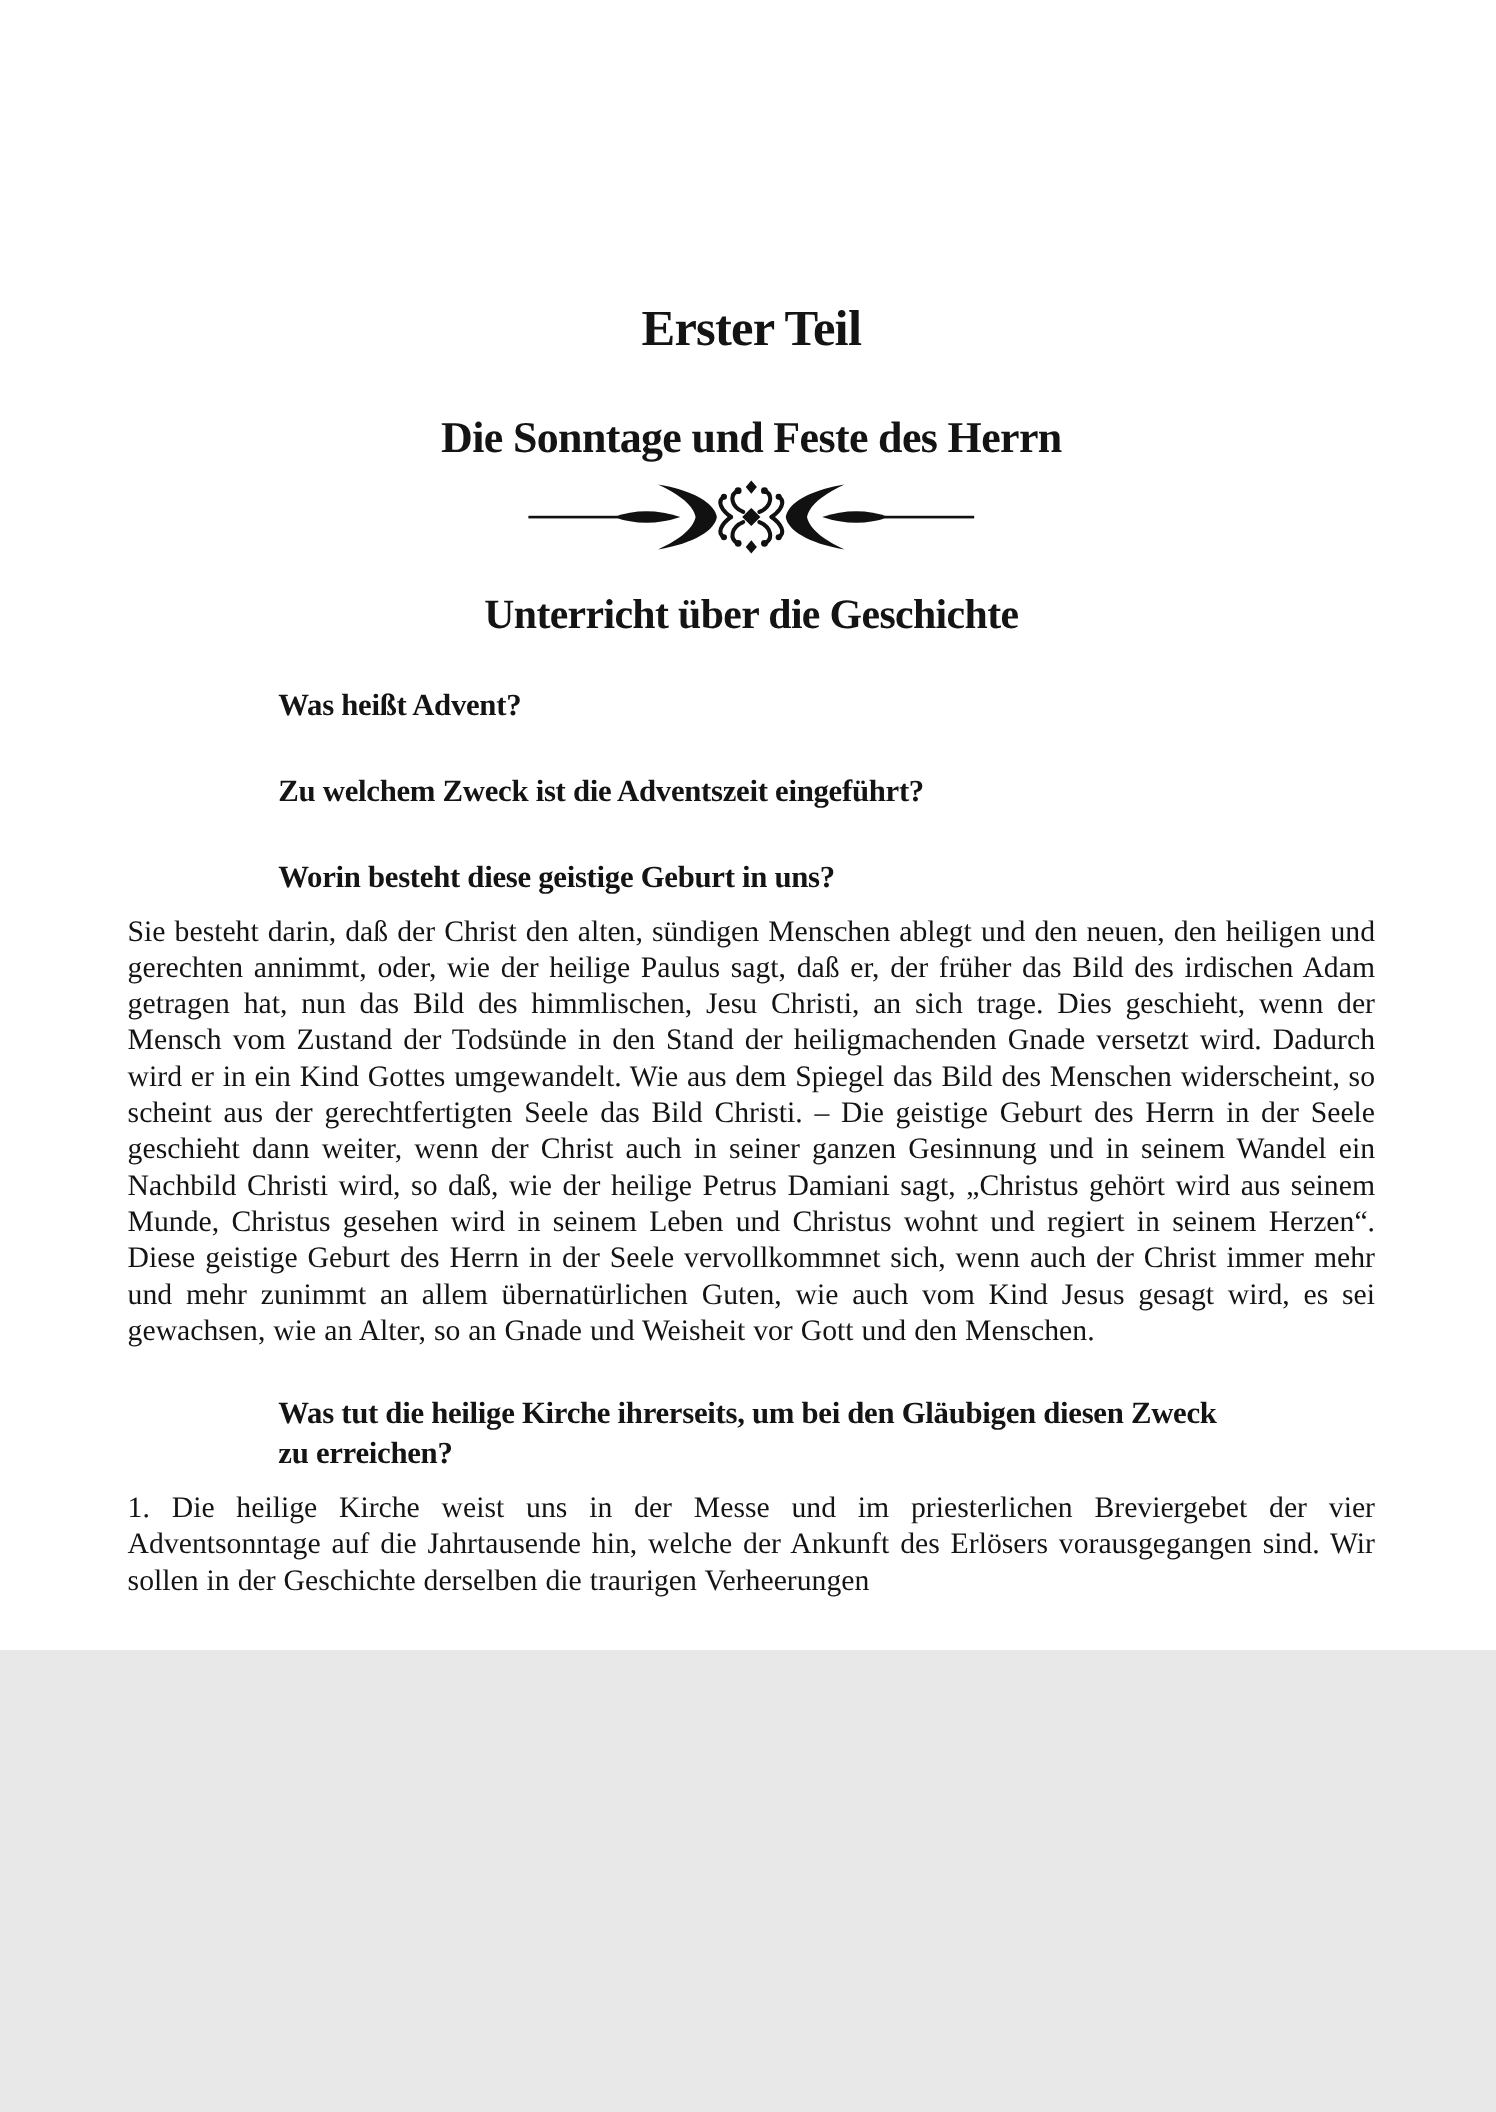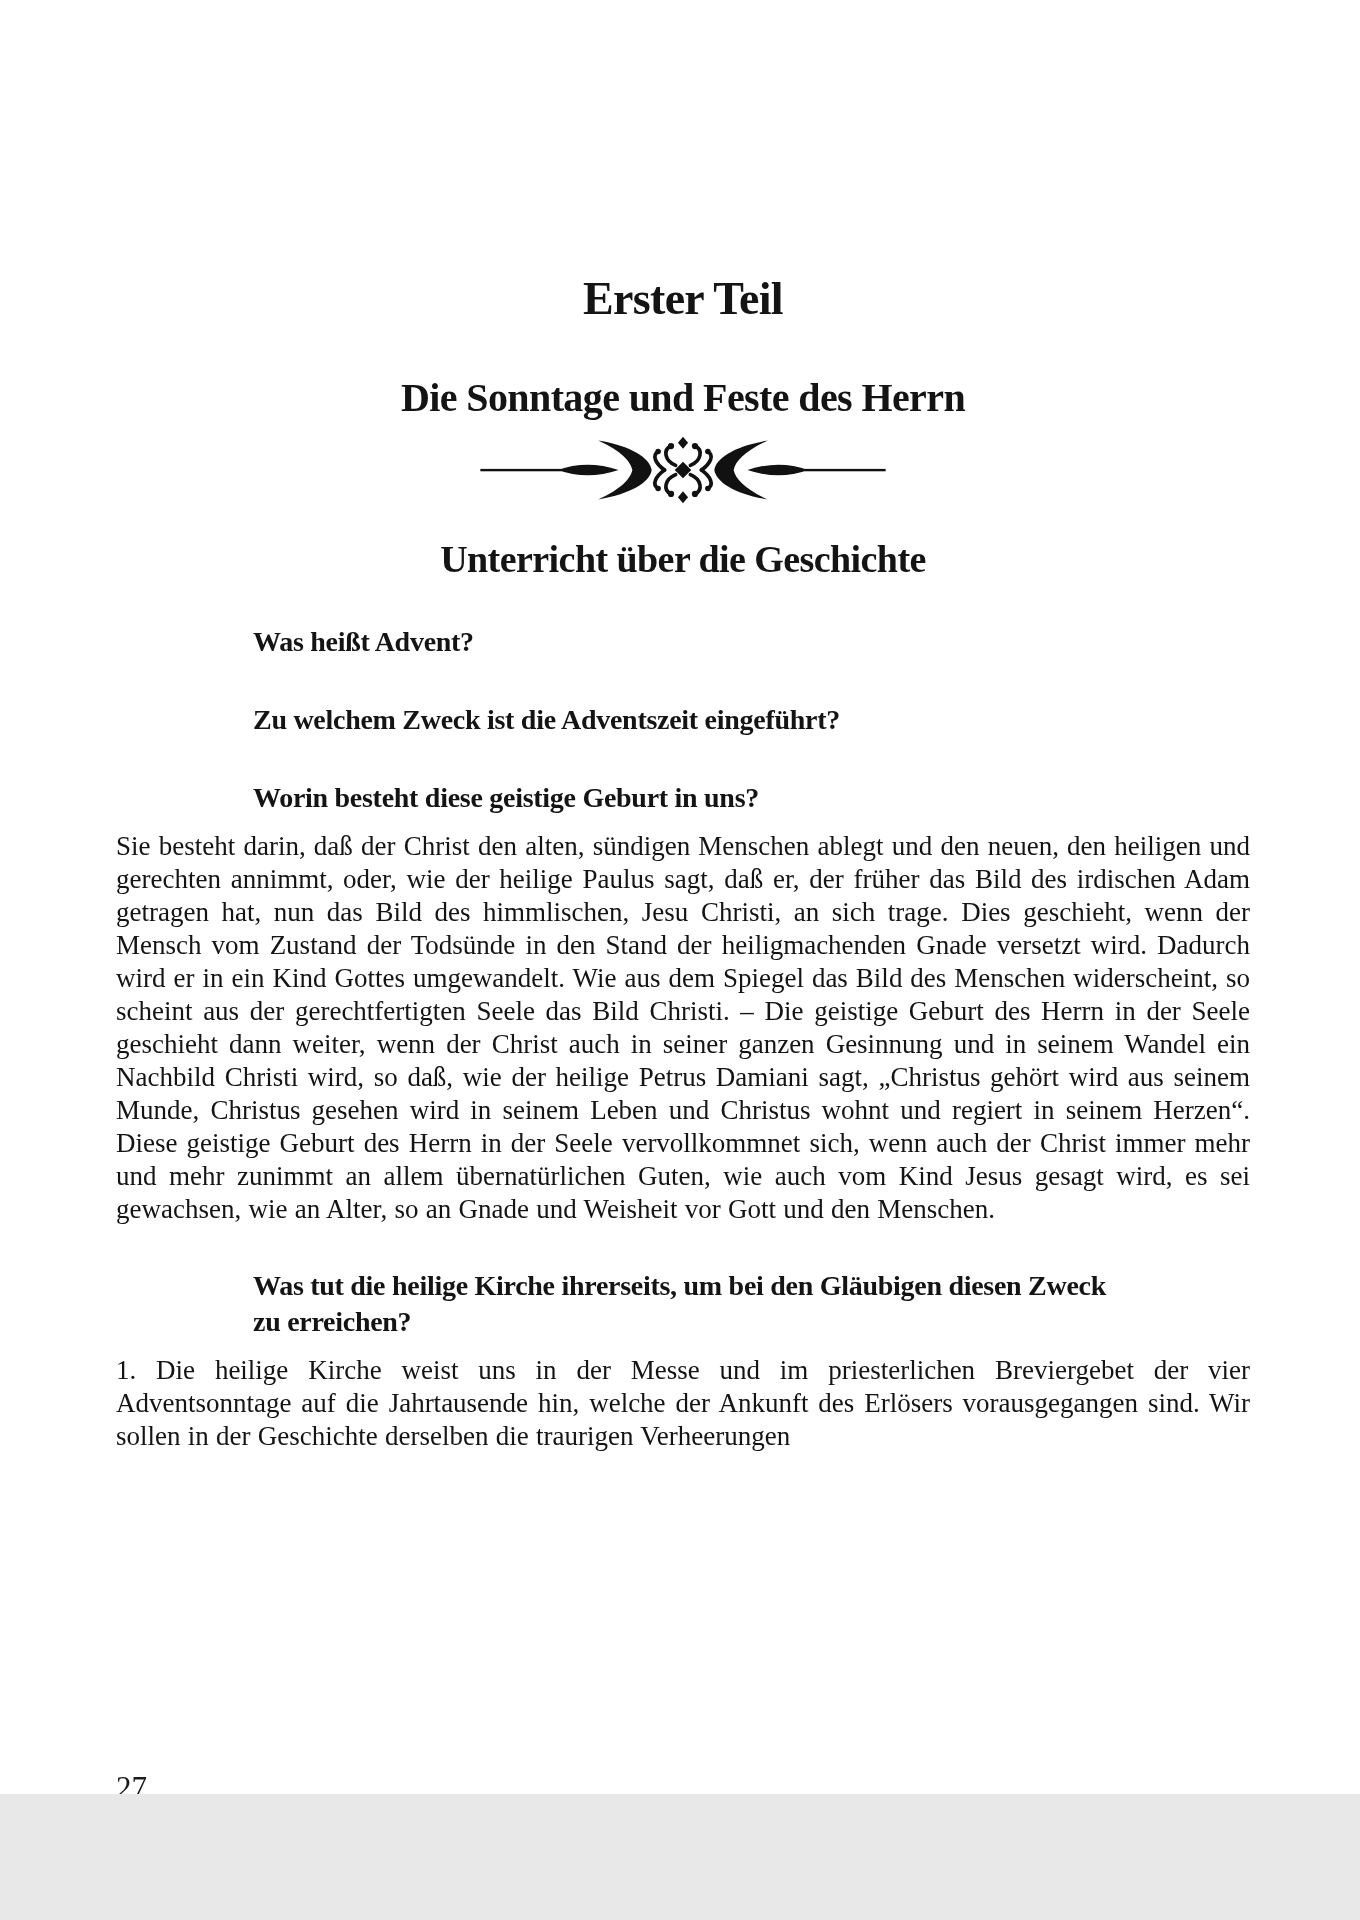--- a/index.html
+++ b/index.html
@@ -3,21 +3,21 @@
 <meta charset="utf-8">
 <style>
   html, body {
     margin: 0;
     padding: 0;
     background: #e8e8e8;
   }
   .page {
     position: relative;
     width: 1360px;
-    height: 1794px;
+    height: 1500px;
     margin: 0 auto;
     background: #ffffff;
     color: #141414;
     font-family: "Liberation Serif", "DejaVu Serif", serif;
     overflow: hidden;
     box-sizing: border-box;
     padding: 276px 110px 0 116px;
   }
   .part-title {
     margin: 0;

